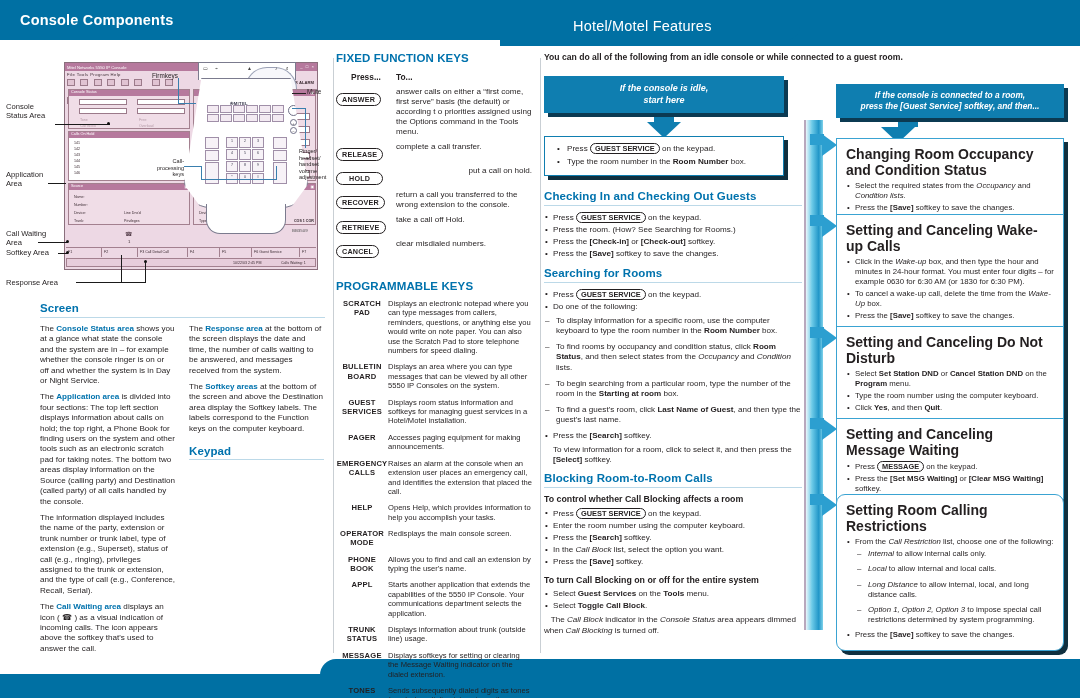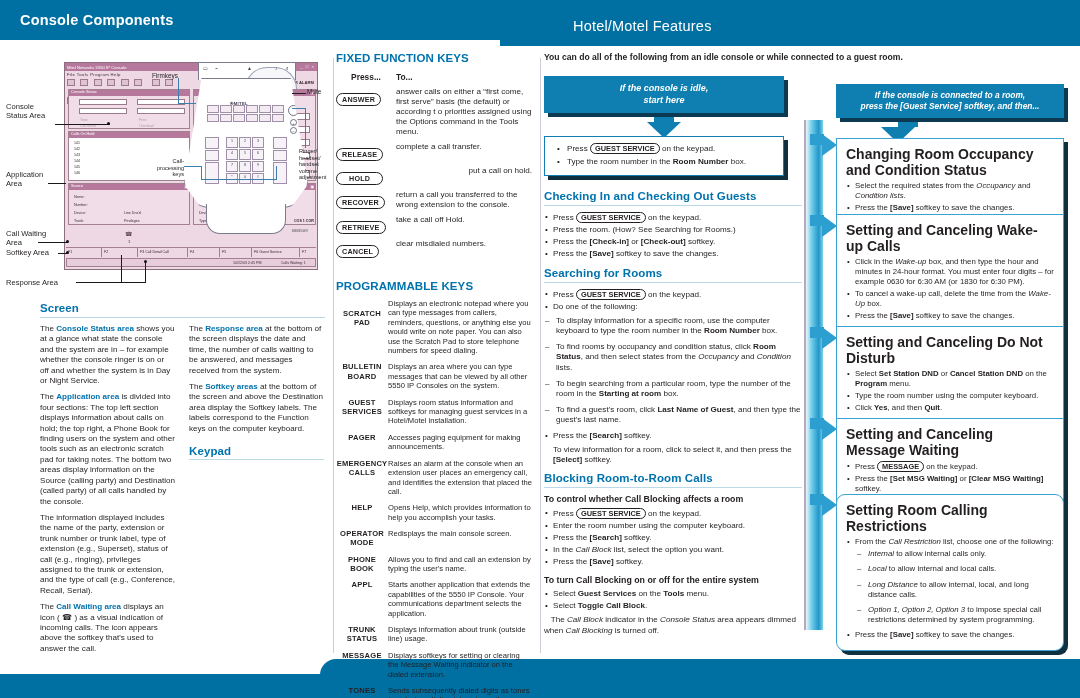--- a/index.html
+++ b/index.html
@@ -473,21 +473,21 @@
     <div class="ffk-txt">take a call off Hold.</div>
   </div>
   <div class="ffk-row">
     <div class="ffk-key"><span class="kcap">CANCEL</span></div>
     <div class="ffk-txt">clear misdialed numbers.</div>
   </div>
 
   <h2 class="sec" style="margin-top:22px; margin-bottom:7px;">PROGRAMMABLE KEYS</h2>
 
   <div class="ph-row">
-    <div class="ph-name" style="white-space:pre-line;margin-top:10px;">SCRATCH
+    <div class="ph-name" style="white-space:pre-line;">SCRATCH
 PAD</div>
     <div class="ph-desc">Displays an electronic notepad where you can type messages from callers, reminders, questions, or anything else you would write on note paper. You can also use the Scratch Pad to store telephone numbers for speed dialing.</div>
   </div>
   <div class="ph-row">
     <div class="ph-name" style="white-space:pre-line;">BULLETIN
 BOARD</div>
     <div class="ph-desc">Displays an area where you can type messages that can be viewed by all other 5550 IP Consoles on the system.</div>
   </div>
   <div class="ph-row">
     <div class="ph-name" style="white-space:pre-line;">GUEST

